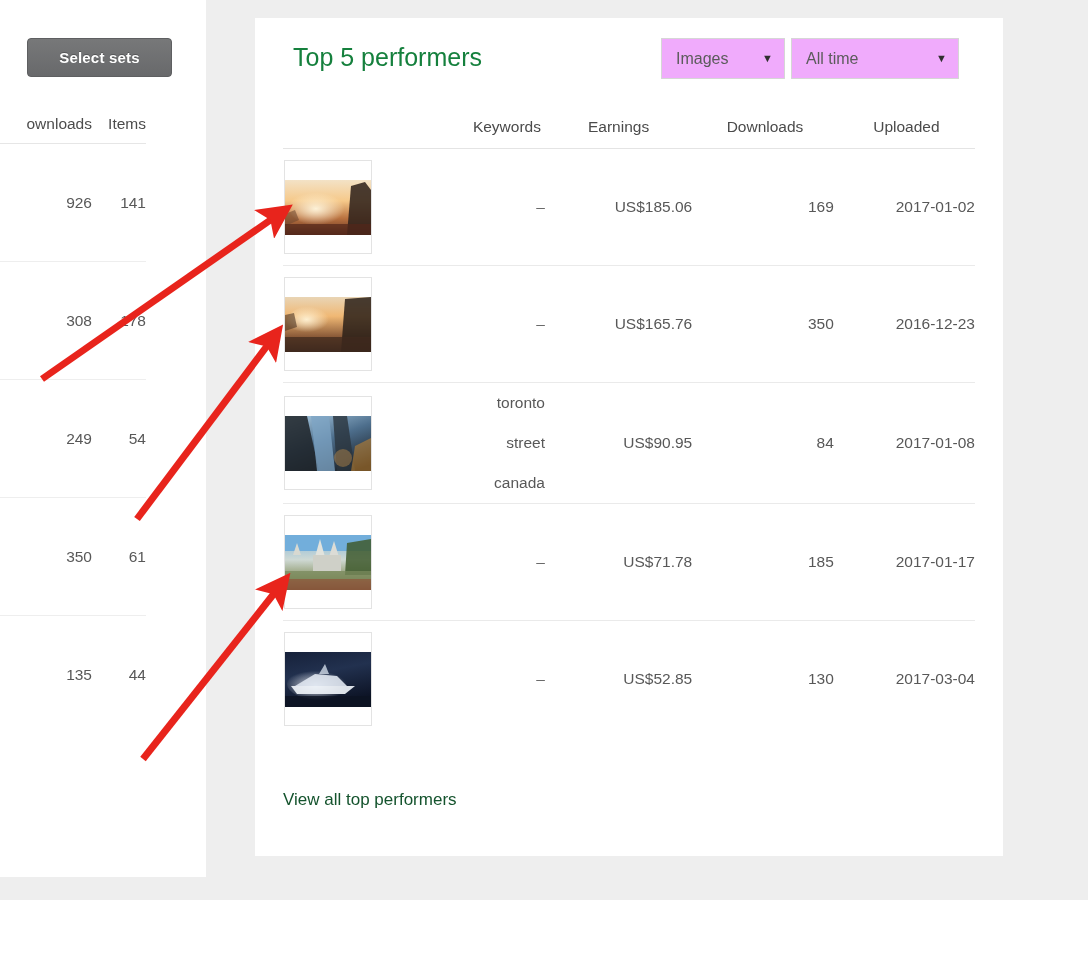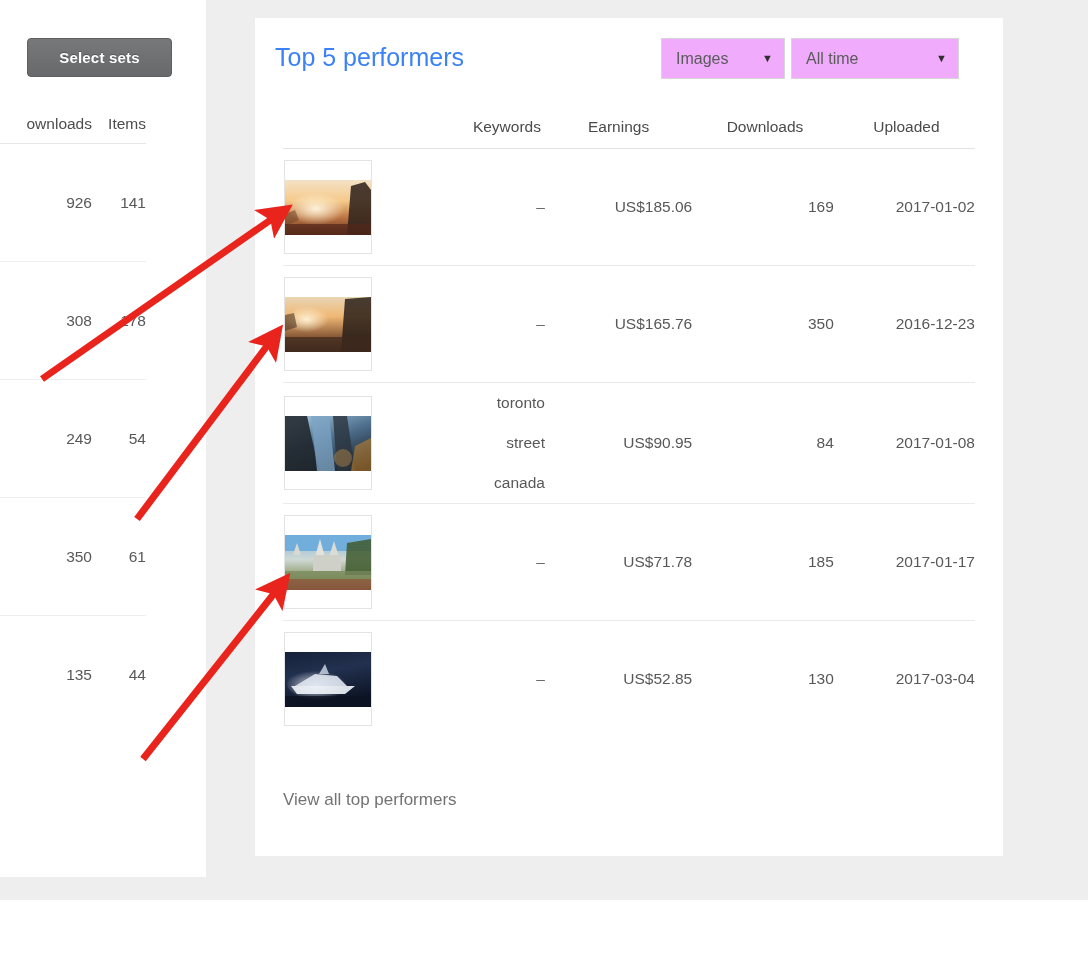--- a/index.html
+++ b/index.html
@@ -112,24 +112,24 @@
     height: 838px;
     background: #ffffff;
   }
 
   .main-header {
     position: relative;
     height: 84px;
   }
   .panel-title {
     position: absolute;
-    left: 20px;
+    left: 38px;
     top: 25px;
     font-size: 25px;
-    color: #3b82f6;
+    color: #15803d;
     font-weight: normal;
     white-space: nowrap;
   }
   .filters {
     position: absolute;
     right: 44px;
     top: 20px;
     display: flex;
     gap: 6px;
   }
@@ -216,21 +216,21 @@
 
   .td-earnings { padding-right: 4px !important; }
   .td-downloads { padding-right: 4px !important; }
   .td-uploaded { padding-right: 0px !important; }
 
   .view-all {
     position: absolute;
     left: 28px;
     top: 772px;
     font-size: 17px;
-    color: #737373;
+    color: #14532d;
     text-decoration: none;
     cursor: pointer;
   }
 
   
   .arrows {
     position: absolute;
     left: 0; top: 0;
     width: 1088px; height: 960px;
     pointer-events: none;

